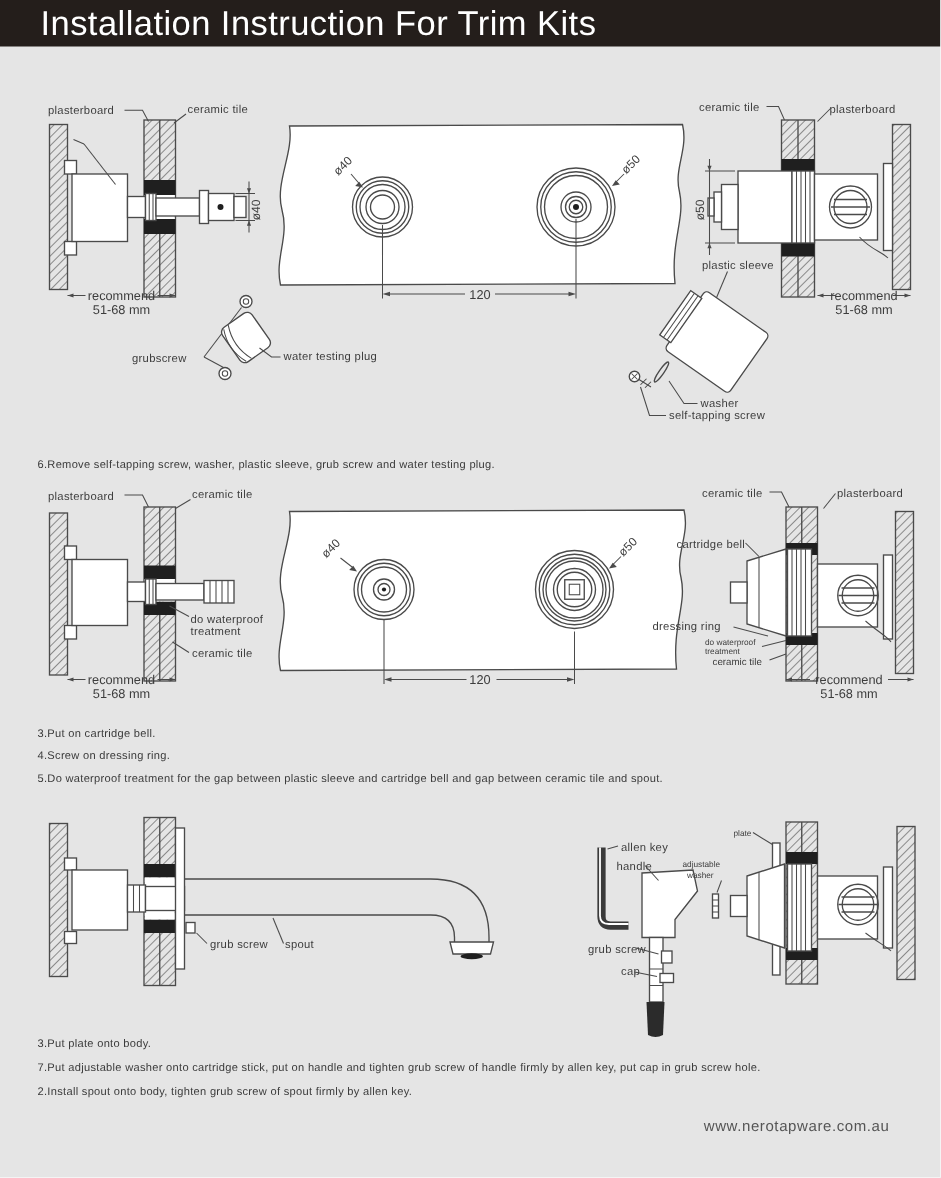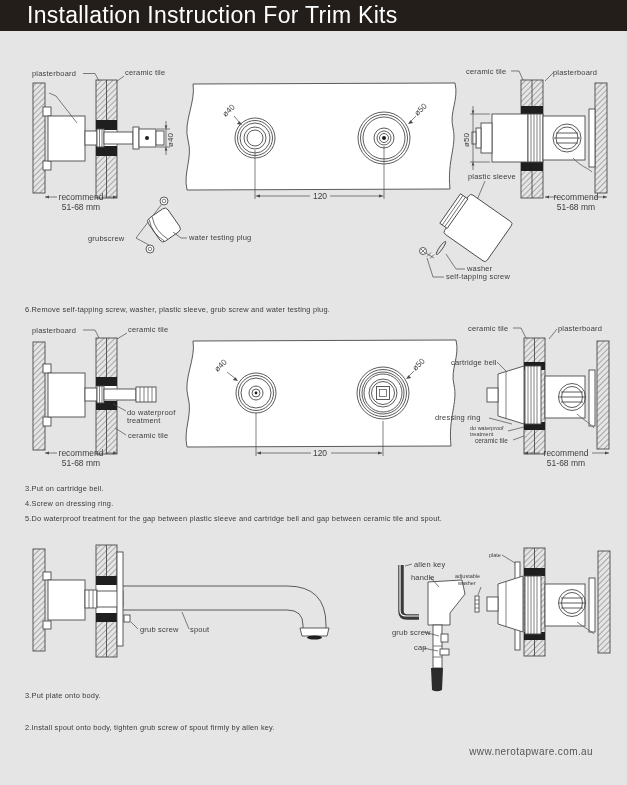--- a/index.html
+++ b/index.html
@@ -411,16 +411,17 @@
         <circle class="ln" cx="572" cy="603" r="10.5"></circle>
       <line class="ln" x1="561" y1="598" x2="583" y2="598"></line>
       <line class="ln" x1="559" y1="603" x2="585" y2="603"></line>
       <line class="ln" x1="561" y1="608" x2="583" y2="608"></line>
       <rect class="fw" x="589" y="578" width="6" height="54"></rect>
       <path class="lt" d="M577,622 C585,628 591,631 594,634"></path>
     </g>
   </svg>
 
   <div class="ins" style="top:691px">3.Put plate onto body.</div>
+  <div class="ins" style="top:707px">7.Put adjustable washer onto cartridge stick, put on handle and tighten grub screw of handle firmly by allen key, put cap in grub screw hole.</div>
   <div class="ins" style="top:723px">2.Install spout onto body, tighten grub screw of spout firmly by allen key.</div>
 
   <div class="footer">www.nerotapware.com.au</div>
 </div>
 
 </body></html>

